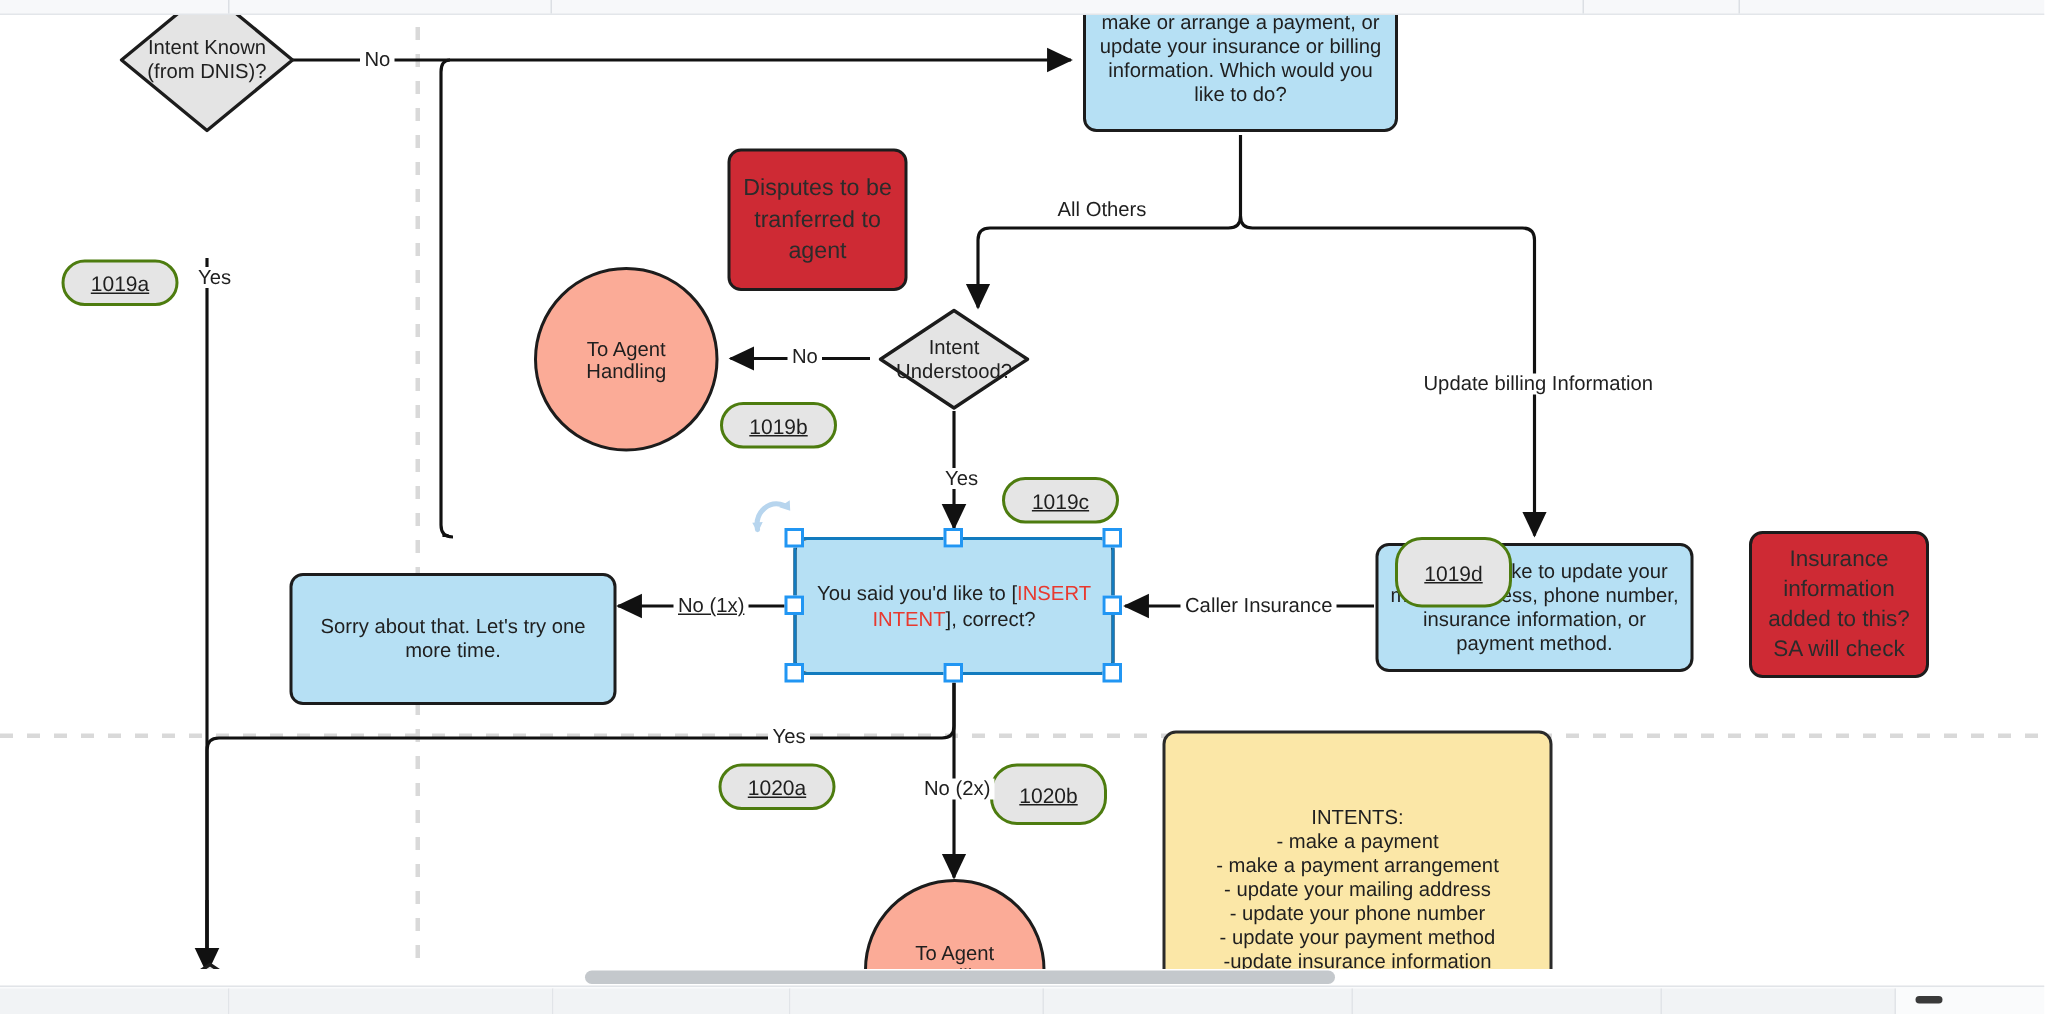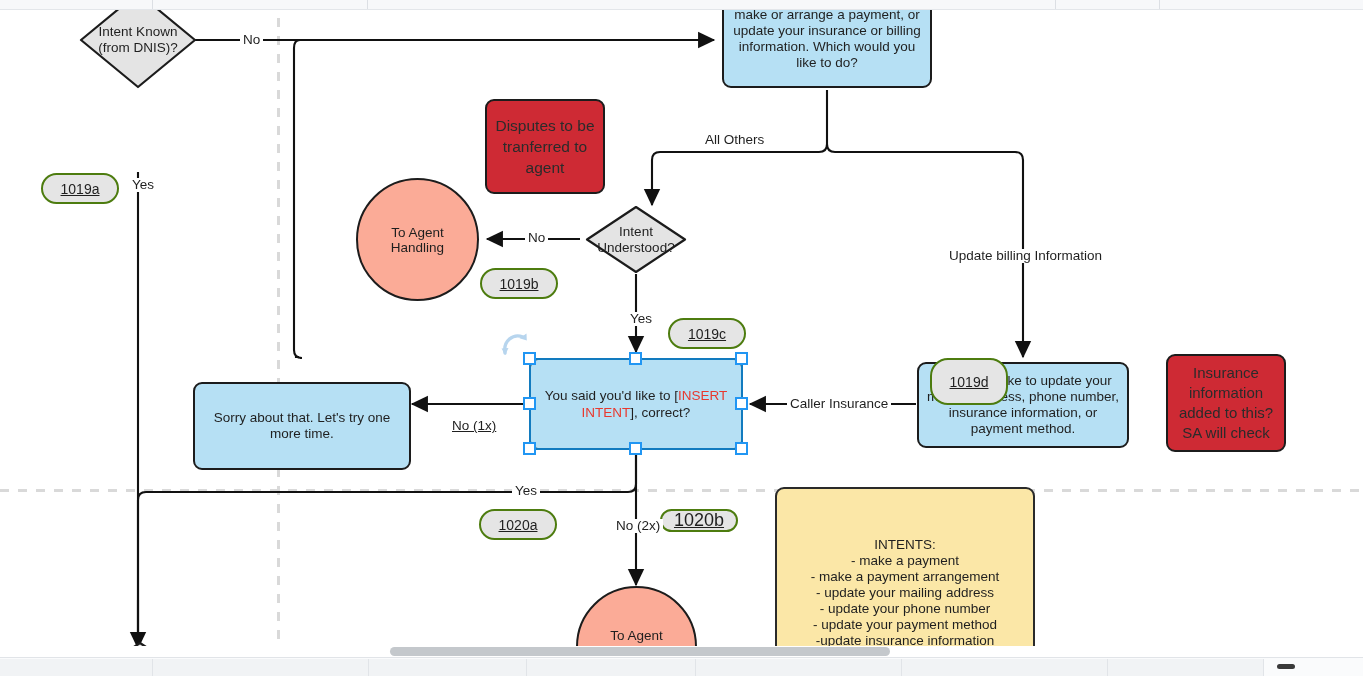--- a/index.html
+++ b/index.html
@@ -187,31 +187,31 @@
   </div>
   <div class="node badge" style="left:668px;top:318px;width:78px;height:31px;font-size:14px;">
     <span>1019c</span>
   </div>
   <div class="node badge" style="left:930px;top:318px;width:78px;height:47px;font-size:14px;margin-top:40px;">
     <span>1019d</span>
   </div>
   <div class="node badge" style="left:479px;top:509px;width:78px;height:31px;font-size:14px;">
     <span>1020a</span>
   </div>
-  <div class="node badge" style="left:660px;top:509px;width:78px;height:23px;font-size:18px;">
+  <div class="node badge" style="left:660px;top:509px;width:78px;height:41px;font-size:14px;">
     <span>1020b</span>
   </div>
 
   <div class="elabel" style="left:240px;top:33px;">No</div>
   <div class="elabel" style="left:129px;top:178px;">Yes</div>
   <div class="elabel" style="left:702px;top:133px;">All Others</div>
   <div class="elabel" style="left:946px;top:249px;">Update billing Information</div>
   <div class="elabel" style="left:525px;top:231px;">No</div>
   <div class="elabel" style="left:627px;top:312px;">Yes</div>
-  <div class="elabel" style="left:449px;top:419px;text-decoration:underline;">No (1x)</div>
+  <div class="elabel" style="left:449px;top:397px;text-decoration:underline;">No (1x)</div>
   <div class="elabel" style="left:787px;top:397px;">Caller Insurance</div>
   <div class="elabel" style="left:512px;top:484px;">Yes</div>
   <div class="elabel" style="left:613px;top:519px;">No (2x)</div>
 
   <div class="top-strip">
     <div class="divider" style="left:152px;"></div>
     <div class="divider" style="left:367px;"></div>
     <div class="divider" style="left:1055px;"></div>
     <div class="divider" style="left:1159px;"></div>
   </div>

